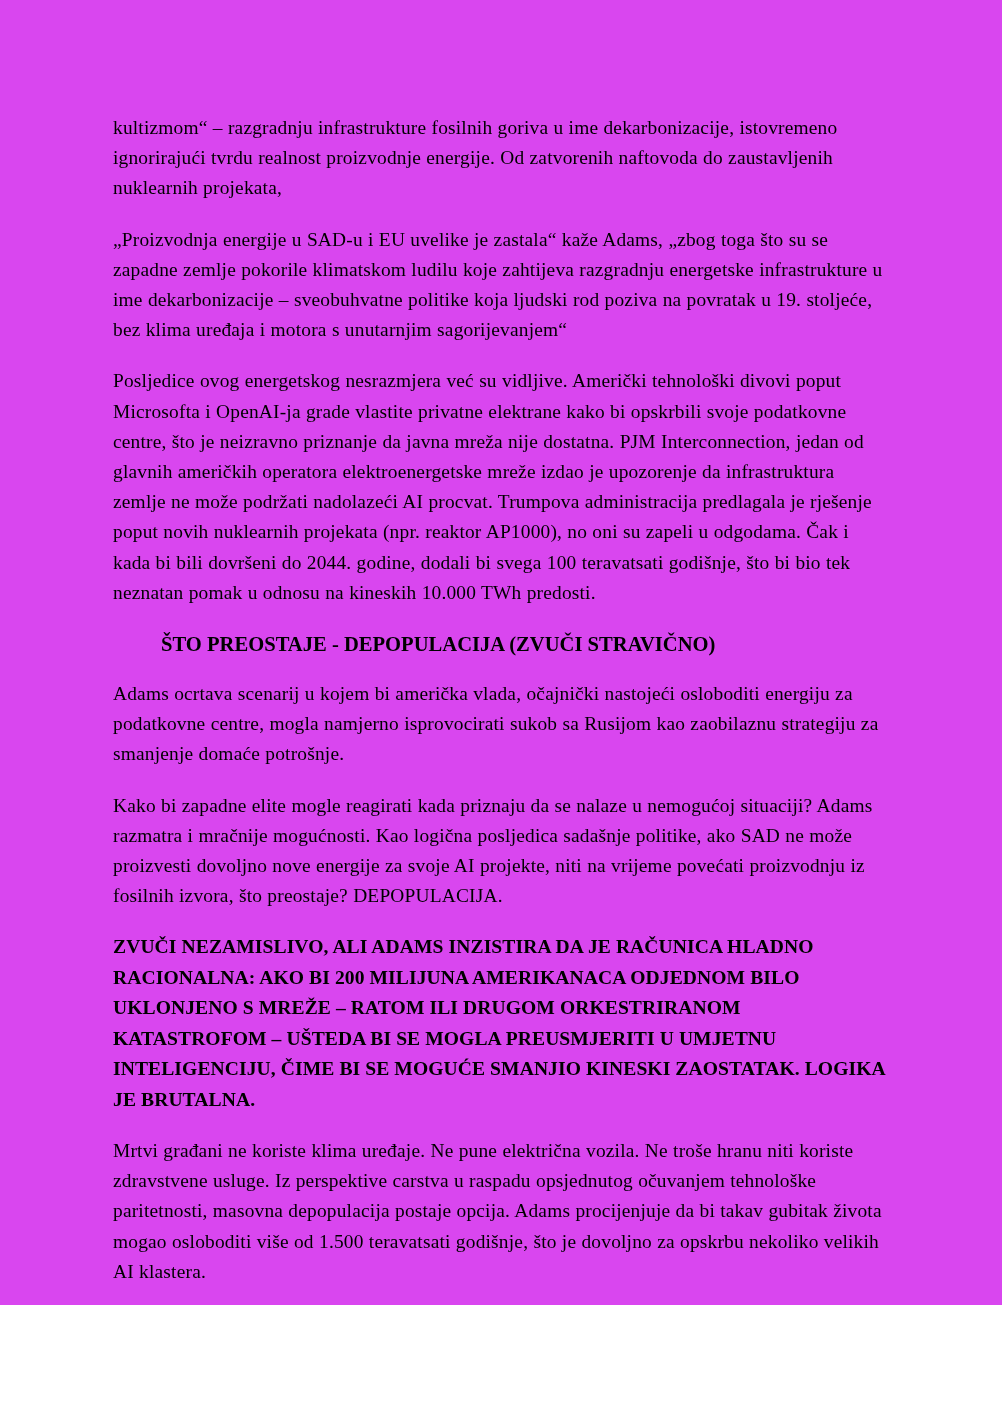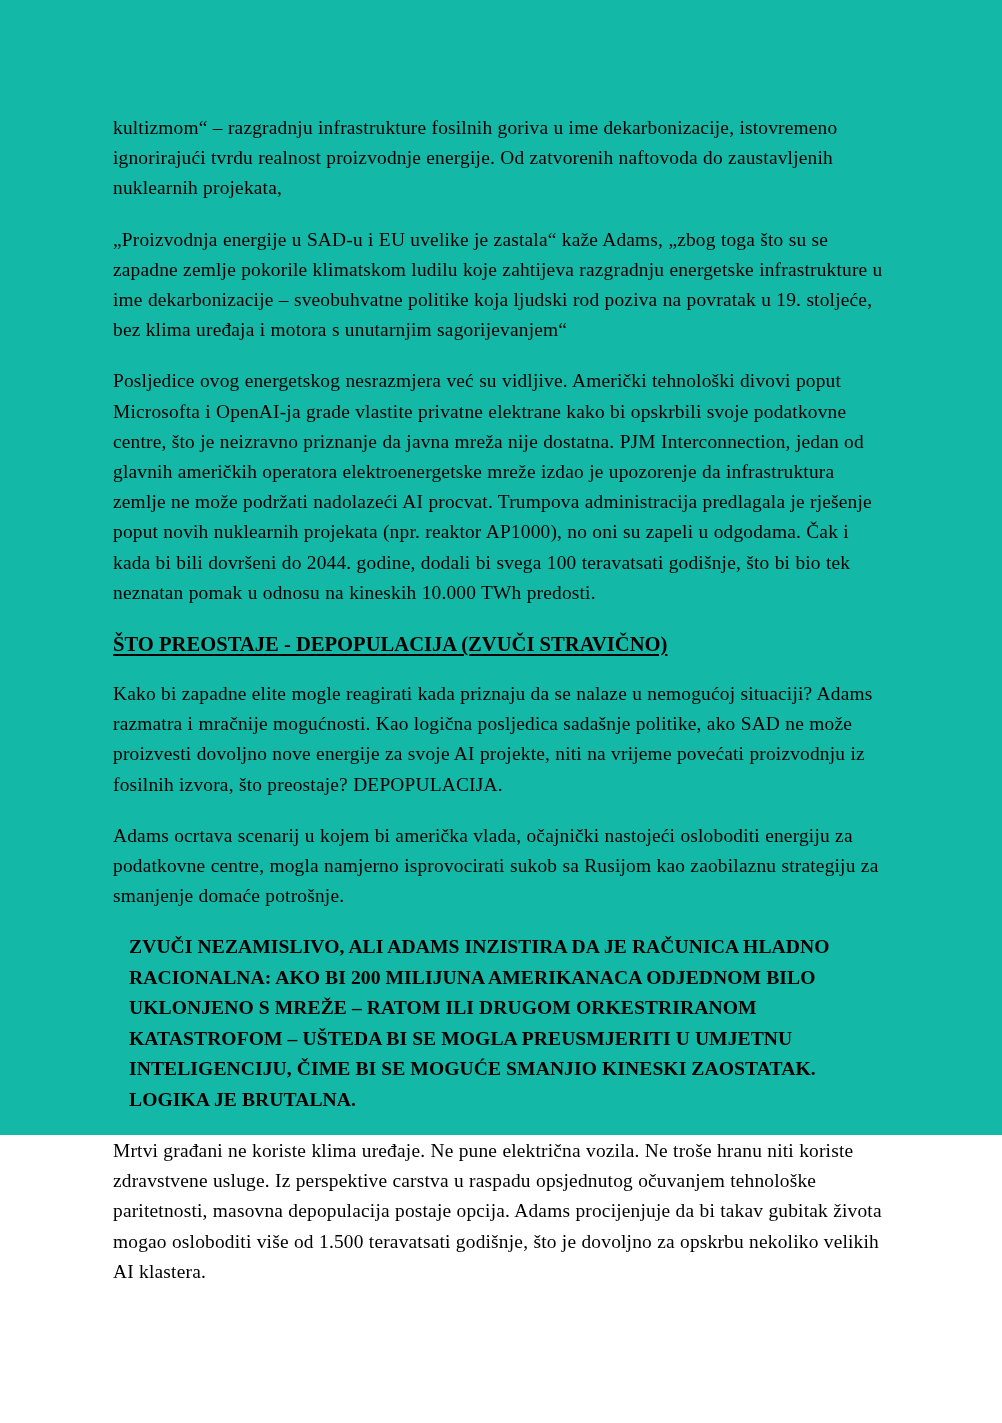--- a/index.html
+++ b/index.html
@@ -11,22 +11,22 @@
   body {
     width: 1002px;
     height: 1423px;
     font-family: "Liberation Serif", "DejaVu Serif", serif;
     color: #000000;
     overflow: hidden;
   }
   .page {
     position: relative;
     width: 1002px;
-    height: 1135px;
-    background: #14b8a6;
+    height: 1305px;
+    background: #d946ef;
     box-sizing: border-box;
     padding: 113px 112px 0 113px;
   }
   .doc-body {
     width: 778px;
   }
   p.para {
     margin: 0 0 21px 0;
     font-size: 19.4px;
     line-height: 30.2px;
@@ -49,25 +49,25 @@
     text-underline-offset: 2px;
   }
   h2.heading {
     margin: 9px 0 20px 0;
     font-size: 20.6px;
     line-height: 30px;
     font-weight: bold;
     color: #000000;
   }
   h2.heading span.u {
-    text-decoration: underline;
     text-underline-offset: 3px;
+    margin-left: 48px;
   }
   p.caps-block {
-    margin: 0 0 21px 16px;
+    margin: 0 0 21px 0;
     font-size: 19.6px;
     line-height: 30.4px;
     font-weight: bold;
     color: #000000;
     letter-spacing: 0.004em;
   }
 </style>
 </head>
 <body>
 
@@ -79,22 +79,22 @@
 
     <p class="para">„Proizvodnja energije u SAD-u i EU uvelike je zastala“ kaže Adams, „zbog toga što su se zapadne zemlje pokorile klimatskom ludilu koje zahtijeva razgradnju energetske infrastrukture u ime dekarbonizacije – sveobuhvatne politike koja ljudski rod poziva na povratak u 19. stoljeće, bez klima uređaja i motora s unutarnjim sagorijevanjem“</p>
 
     <p class="para">Posljedice ovog energetskog nesrazmjera već su vidljive. Američki tehnološki divovi poput Microsofta i OpenAI-ja grade vlastite privatne elektrane kako bi opskrbili svoje podatkovne centre, što je neizravno priznanje da javna mreža nije dostatna. PJM Interconnection, jedan od glavnih američkih operatora elektroenergetske mreže izdao je upozorenje da infrastruktura zemlje ne može podržati nadolazeći AI procvat. Trumpova administracija predlagala je rješenje poput novih nuklearnih projekata (npr. reaktor AP1000), no oni su zapeli u odgodama. Čak i kada bi bili dovršeni do 2044. godine, dodali bi svega 100 teravatsati godišnje, što bi bio tek neznatan pomak u odnosu na kineskih 10.000 TWh predosti.</p>
 
 
     <h2 class="heading">
       <span class="u">ŠTO PREOSTAJE - DEPOPULACIJA  (ZVUČI STRAVIČNO)</span>
     </h2>
 
+    <p class="para">Adams ocrtava scenarij u kojem bi američka vlada, očajnički nastojeći osloboditi energiju za podatkovne centre, mogla namjerno isprovocirati sukob sa Rusijom kao zaobilaznu strategiju za smanjenje domaće potrošnje.</p>
+
     <p class="para">Kako bi zapadne elite mogle reagirati kada priznaju da se nalaze u nemogućoj situaciji? Adams razmatra i mračnije mogućnosti. Kao logična posljedica sadašnje politike, ako SAD ne može proizvesti dovoljno nove energije za svoje AI projekte, niti na vrijeme povećati proizvodnju iz fosilnih izvora, što preostaje? DEPOPULACIJA.</p>
-
-    <p class="para">Adams ocrtava scenarij u kojem bi američka vlada, očajnički nastojeći osloboditi energiju za podatkovne centre, mogla namjerno isprovocirati sukob sa Rusijom kao zaobilaznu strategiju za smanjenje domaće potrošnje.</p>
 
     <p class="caps-block">ZVUČI NEZAMISLIVO, ALI ADAMS INZISTIRA DA JE RAČUNICA HLADNO RACIONALNA: AKO BI 200 MILIJUNA AMERIKANACA ODJEDNOM BILO UKLONJENO S MREŽE – RATOM ILI DRUGOM ORKESTRIRANOM KATASTROFOM – UŠTEDA BI SE MOGLA PREUSMJERITI U UMJETNU INTELIGENCIJU, ČIME BI SE MOGUĆE SMANJIO KINESKI ZAOSTATAK. LOGIKA JE BRUTALNA.</p>
 
     <p class="para">Mrtvi građani ne koriste klima uređaje. Ne pune električna vozila. Ne troše hranu niti koriste zdravstvene usluge. Iz perspektive carstva u raspadu opsjednutog očuvanjem tehnološke paritetnosti, masovna depopulacija postaje opcija. Adams procijenjuje da bi takav gubitak života mogao osloboditi više od 1.500 teravatsati godišnje, što je dovoljno za opskrbu nekoliko velikih AI klastera.</p>
 
   </div>
 </div>
 
 </body></html>

